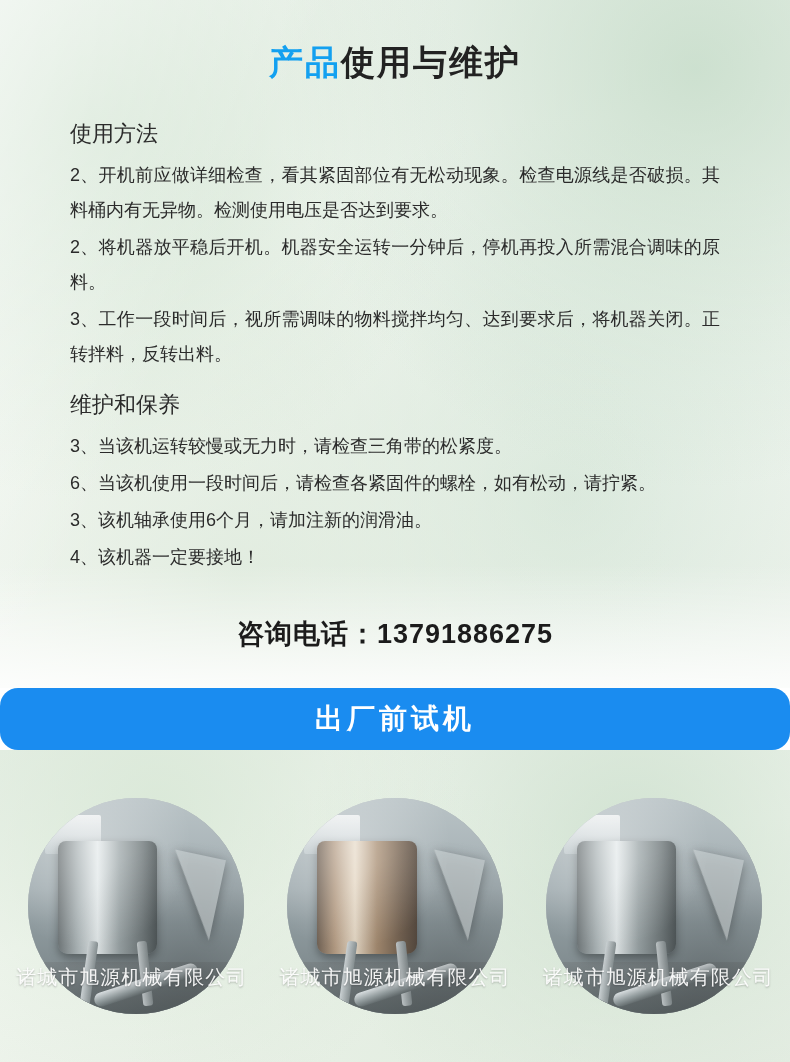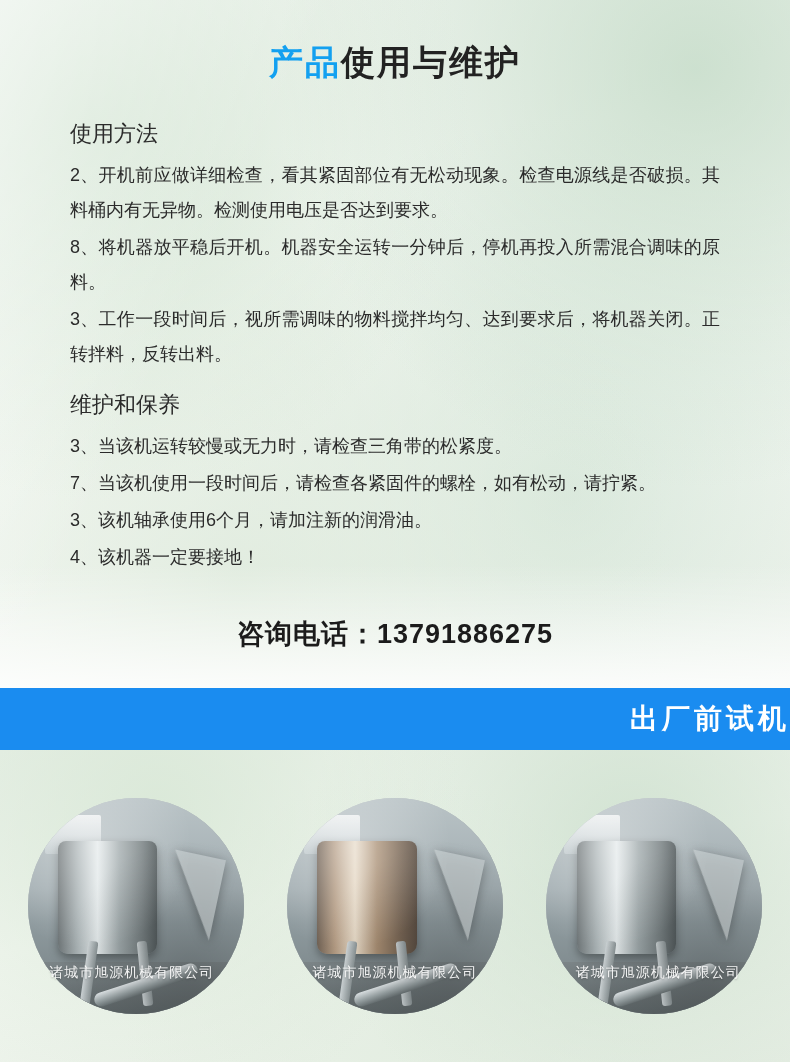--- a/index.html
+++ b/index.html
@@ -100,21 +100,22 @@
   }
 
   
   .banner {
     position: relative;
     width: 790px;
     height: 62px;
     background: #1a8cf0;
     display: flex;
     align-items: center;
-    justify-content: flex-end;
+    justify-content: center;
+    border-radius: 18px;
   }
   .banner-text {
     color: #ffffff;
     font-size: 28px;
     font-weight: bold;
     letter-spacing: 4px;
   }
 
   
   .gallery {
@@ -228,21 +229,21 @@
     left: 0;
     right: 0;
     top: 214px;
     display: flex;
     justify-content: space-around;
     z-index: 5;
     pointer-events: none;
   }
   .watermark {
     color: rgba(255,255,255,0.92);
-    font-size: 14px;
+    font-size: 20px;
     letter-spacing: 1px;
     text-shadow: 0 1px 2px rgba(0,0,0,0.25);
     white-space: nowrap;
   }
 </style>
 </head>
 <body>
 
 <div class="page">
 
@@ -250,28 +251,28 @@
     <div class="top-content">
 
       <h1 class="doc-title">
         <span class="accent">产品</span><span>使用与维护</span>
       </h1>
 
       <div class="body-block">
 
         <p class="sub-head">使用方法</p>
         <p class="para">2、开机前应做详细检查，看其紧固部位有无松动现象。检查电源线是否破损。其料桶内有无异物。检测使用电压是否达到要求。</p>
-        <p class="para">8、将机器放平稳后开机。机器安全运转一分钟后，停机再投入所需混合调味的原料。</p>
+        <p class="para">2、将机器放平稳后开机。机器安全运转一分钟后，停机再投入所需混合调味的原料。</p>
         <p class="para">3、工作一段时间后，视所需调味的物料搅拌均匀、达到要求后，将机器关闭。正转拌料，反转出料。</p>
 
         <div class="spacer-sm"></div>
 
         <p class="sub-head">维护和保养</p>
         <p class="para">3、当该机运转较慢或无力时，请检查三角带的松紧度。</p>
-        <p class="para">7、当该机使用一段时间后，请检查各紧固件的螺栓，如有松动，请拧紧。</p>
+        <p class="para">6、当该机使用一段时间后，请检查各紧固件的螺栓，如有松动，请拧紧。</p>
         <p class="para">3、该机轴承使用6个月，请加注新的润滑油。</p>
         <p class="para">4、该机器一定要接地！</p>
 
         <div class="phone-line">
           <span>咨询电话：</span><span class="phone-number">13791886275</span>
         </div>
 
       </div>
     </div>
   </div>

